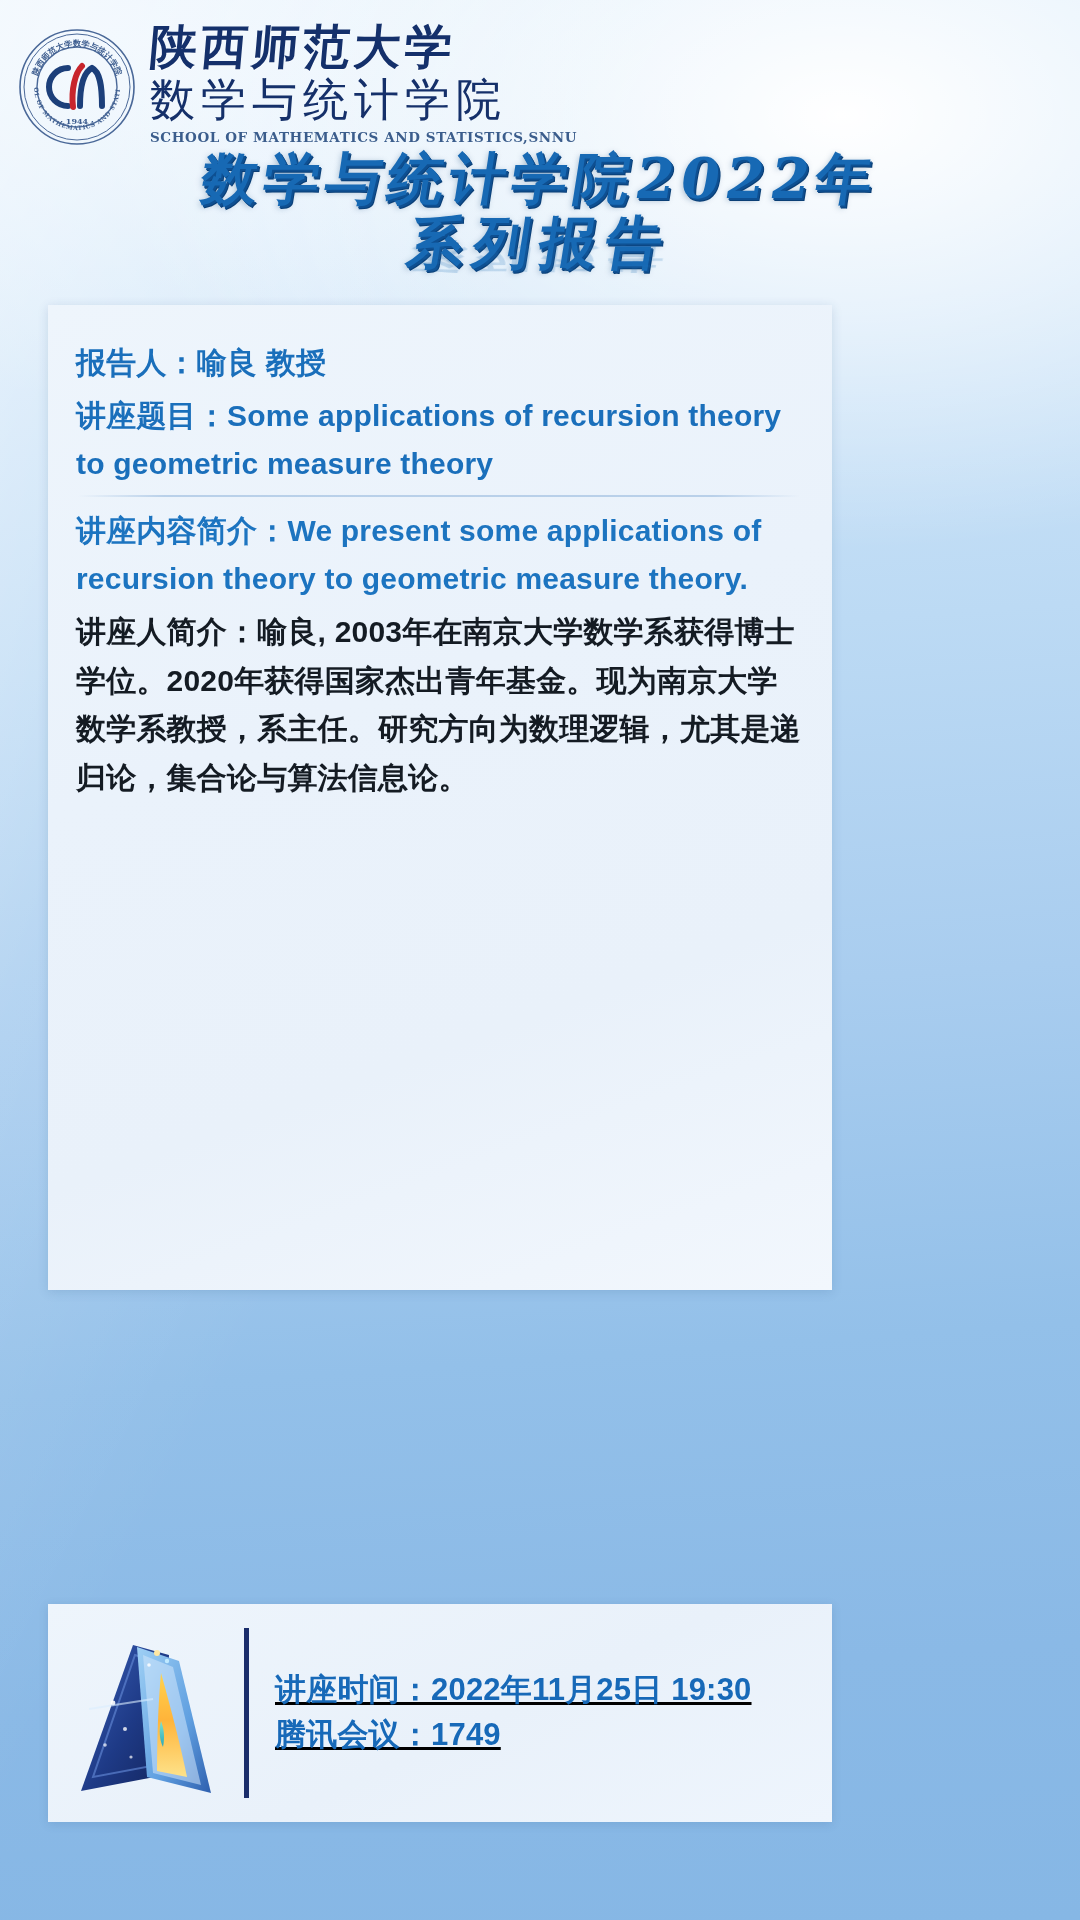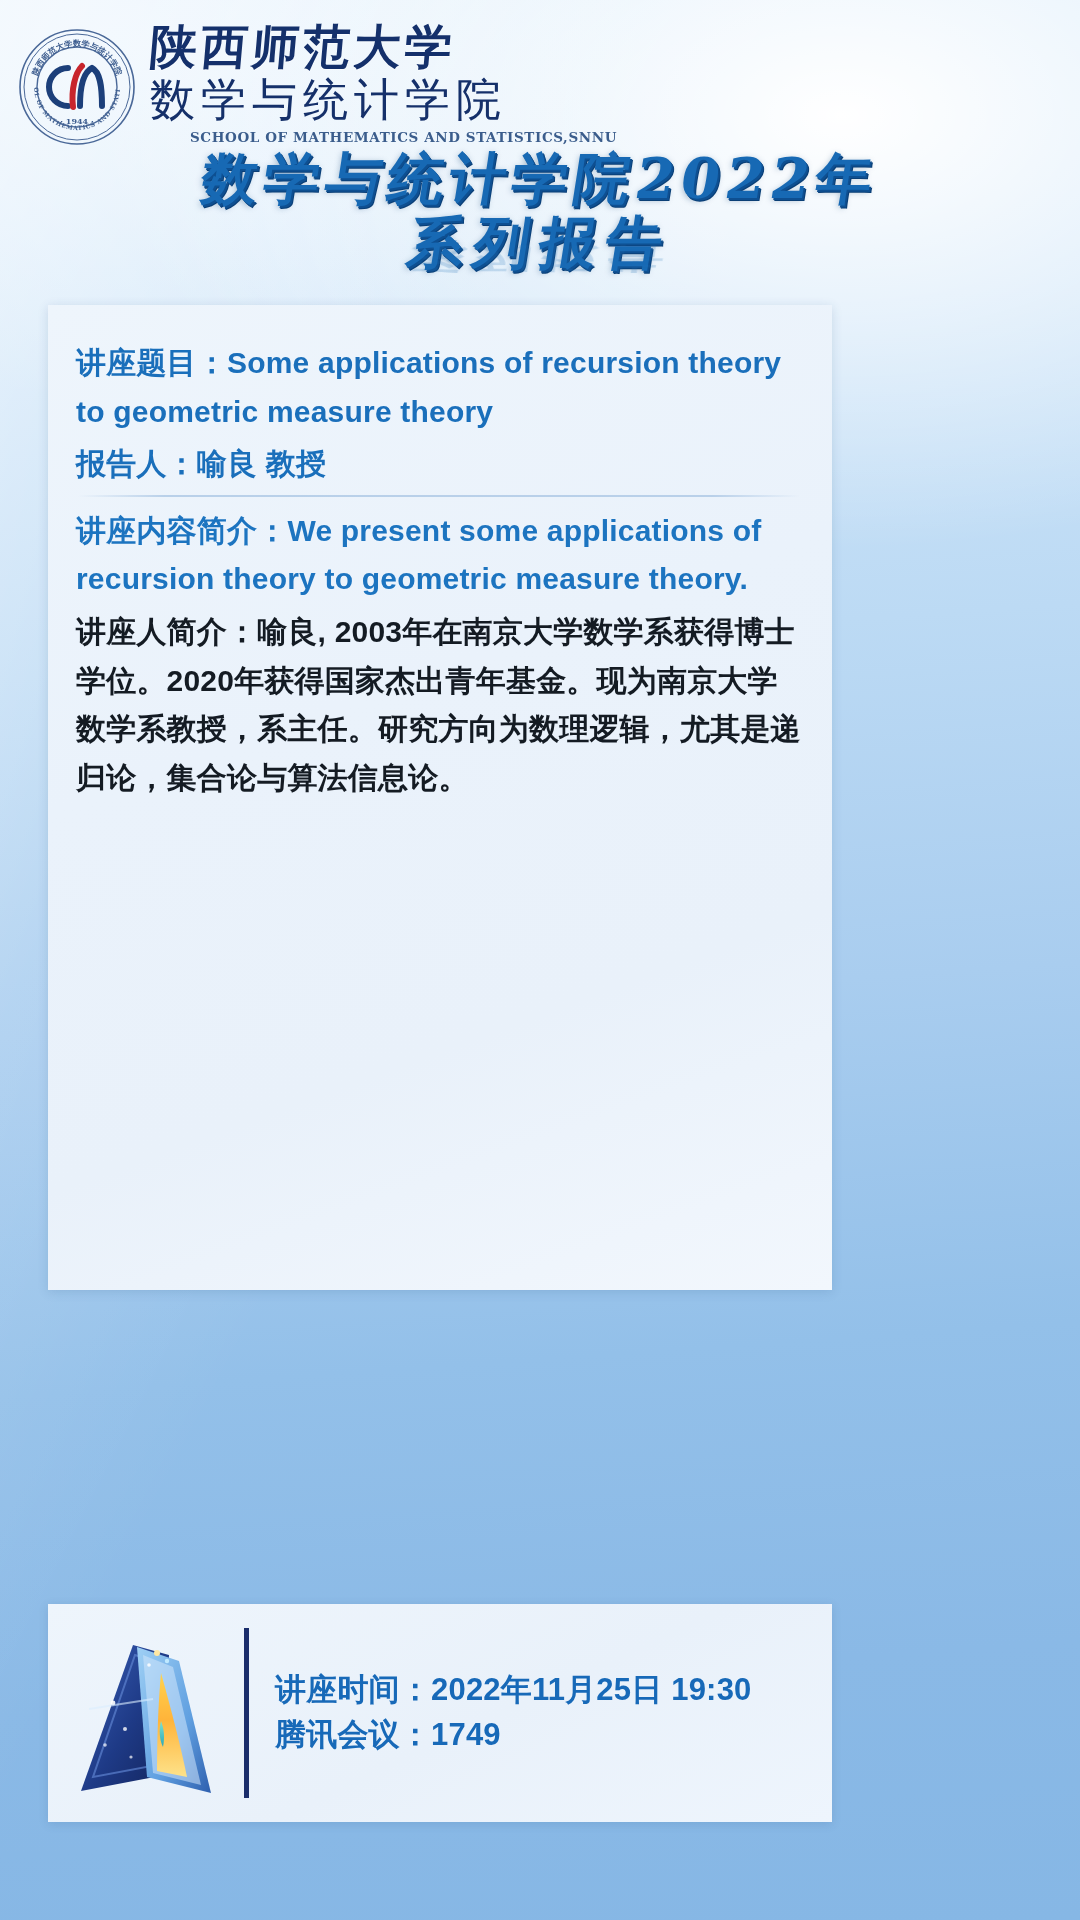--- a/index.html
+++ b/index.html
@@ -35,21 +35,21 @@
     transform:skewX(-5deg);
   }
   .univ-cn2{
     font-family:"DejaVu Serif","Liberation Serif",serif;
     font-size:45px;font-weight:400;color:#15306a;letter-spacing:6px;
     line-height:1.12;white-space:nowrap;margin-top:4px;
   }
   .univ-en{
     font-family:"DejaVu Serif","Liberation Serif",serif;
     font-size:13.5px;font-weight:700;color:#3b5d8c;letter-spacing:.6px;
-    white-space:nowrap;margin-top:3px;margin-left:40px;
+    white-space:nowrap;margin-top:3px;
   }
 
   
   .title-wrap{position:absolute;left:0;top:150px;width:1080px;text-align:center;}
   .title-line{
     font-family:"DejaVu Serif","Liberation Serif",serif;
     font-weight:700;font-size:56px;letter-spacing:6px;line-height:1.03;
     color:#1769b4;white-space:nowrap;
     transform:skewX(-9deg);
     text-shadow:
@@ -87,21 +87,21 @@
   .bio{
     font-size:30px;font-weight:700;line-height:1.62;color:#141b23;
     letter-spacing:.2px;margin:2px 0 0 0;
   }
 
   
   .footer{
     position:absolute;left:48px;top:1604px;width:784px;height:218px;
     background:linear-gradient(155deg,#eef5fc 0%,#e9f1fa 55%,#eef5fd 100%);
     box-shadow:0 2px 9px rgba(40,80,130,.16);
-    display:flex;align-items:center;
+    display:flex;align-items:center;text-decoration:underline;
   }
   .f-icon{width:196px;height:190px;display:flex;align-items:center;justify-content:center;flex:none;}
   .f-divider{width:5px;height:170px;background:#1a2d6b;flex:none;margin-right:26px;}
   .f-lines{flex:1;padding-right:14px;}
   .f-ln{
     font-size:31px;font-weight:700;color:#1769b8;line-height:1.45;
     white-space:nowrap;letter-spacing:.2px;
   }
 </style>
 </head>
@@ -142,26 +142,26 @@
   <div class="title-wrap">
     <div class="title-line">数学与统计学院2022年</div>
     <div class="title-line l2">系列报告</div>
     <div class="title-refl">系列报告</div>
   </div>
 
   <div class="card">
     <div class="card-inner">
 
       <div class="ln blue">
+        <span class="lbl">报告人：</span><span>喻良 教授</span>
+      </div>
+
+      <div class="ln blue">
         <span class="lbl">讲座题目：</span><span>Some applications of recursion theory</span>
         <div>to geometric measure theory</div>
-      </div>
-
-      <div class="ln blue">
-        <span class="lbl">报告人：</span><span>喻良 教授</span>
       </div>
 
       <div class="sep"></div>
 
       <div class="ln blue2">
         <span class="lbl">讲座内容简介：</span><span>We present some applications of recursion theory to geometric measure theory.</span>
       </div>
 
       <div class="bio">
         <span class="lbl">讲座人简介：</span><span>喻良, 2003年在南京大学数学系获得博士学位。2020年获得国家杰出青年基金。现为南京大学数学系教授，系主任。研究方向为数理逻辑，尤其是递归论，集合论与算法信息论。</span>

